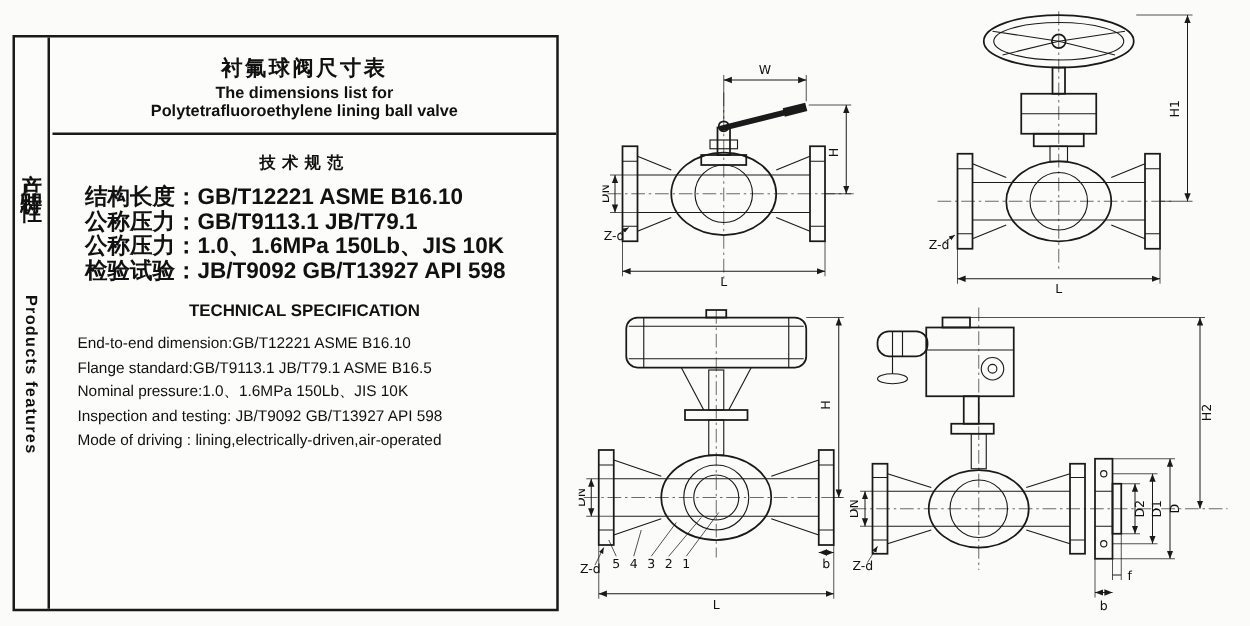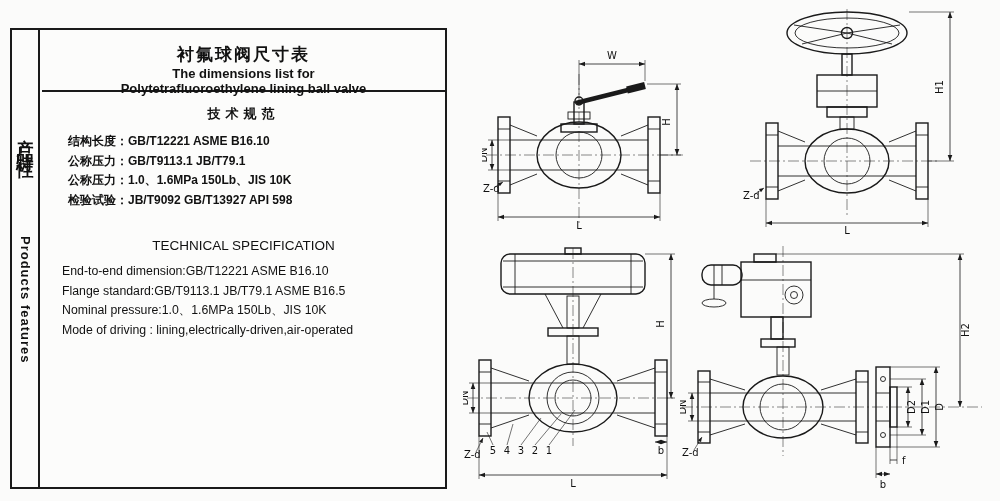--- a/index.html
+++ b/index.html
@@ -28,29 +28,29 @@
     writing-mode:vertical-rl; font-size:17px; font-weight:bold; letter-spacing:7px;
     white-space:nowrap;
   }
   .side-en {
     position:absolute; top:206px; left:50%; transform:translateX(-50%);
     writing-mode:vertical-rl; font-size:13px; font-weight:bold; letter-spacing:1px;
     white-space:nowrap;
   }
   .content { position:absolute; left:30px; top:0; right:0; bottom:0; }
   .header {
-    height:62px; border-bottom:2px solid #1a1a1a;
+    height:78px; border-bottom:2px solid #1a1a1a;
     text-align:center; padding-top:13px;
   }
   .title-cn { font-size:17px; font-weight:bold; letter-spacing:2px; }
   .title-en { font-size:13px; font-weight:bold; line-height:15px; }
   .cn-heading { text-align:center; font-size:13px; font-weight:bold; margin-top:13px; letter-spacing:5px; }
-  .cn-items { margin:9px 0 0 26px; font-weight:bold; font-size:12px; line-height:19.5px; }
+  .cn-items { margin:9px 0 0 26px; font-weight:bold; font-size:18px; line-height:19.5px; }
   .cn-sub { margin-left:66px; }
-  .en-heading { text-align:center; font-weight:normal; font-size:13.5px; margin-top:28px; }
+  .en-heading { text-align:center; font-weight:bold; font-size:13.5px; margin-top:15px; }
   .en-lines { margin-top:9px; font-size:12.3px; line-height:19.5px; }
   .en-line { padding-left:20px; white-space:nowrap; }
   .en-line.center { padding-left:0; text-align:center; }
 
   
   .drawing { position:absolute; }
   #d1 { left:482px; top:40px; }
   #d2 { left:742px; top:3px; }
   #d3 { left:463px; top:246px; }
   #d4 { left:680px; top:232px; }
@@ -92,20 +92,21 @@
       <div class="cn-row">
         <span>检验试验：</span><span>JB/T9092 GB/T13927 API 598</span>
       </div>
     </div>
 
     <div class="en-heading">TECHNICAL SPECIFICATION</div>
     <div class="en-lines">
       <div class="en-line">End-to-end dimension:GB/T12221  ASME B16.10</div>
       <div class="en-line">Flange standard:GB/T9113.1  JB/T79.1  ASME B16.5</div>
       <div class="en-line">Nominal pressure:1.0、1.6MPa 150Lb、JIS 10K</div>
+      <div class="en-line">Inspection and testing: JB/T9092 GB/T13927 API 598</div>
       <div class="en-line">Mode of driving : lining,electrically-driven,air-operated</div>
     </div>
   </div>
 </div>
 
 <div class="drawing" id="d1">
 <svg width="205" height="190" viewBox="0 0 205 190">
   <defs>
     <marker id="ar1" viewBox="0 0 10 10" refX="9" refY="5" markerWidth="9" markerHeight="9" orient="auto-start-reverse">
       <path d="M0,1.5 L9,5 L0,8.5 z" fill="#1a1a1a"></path>

